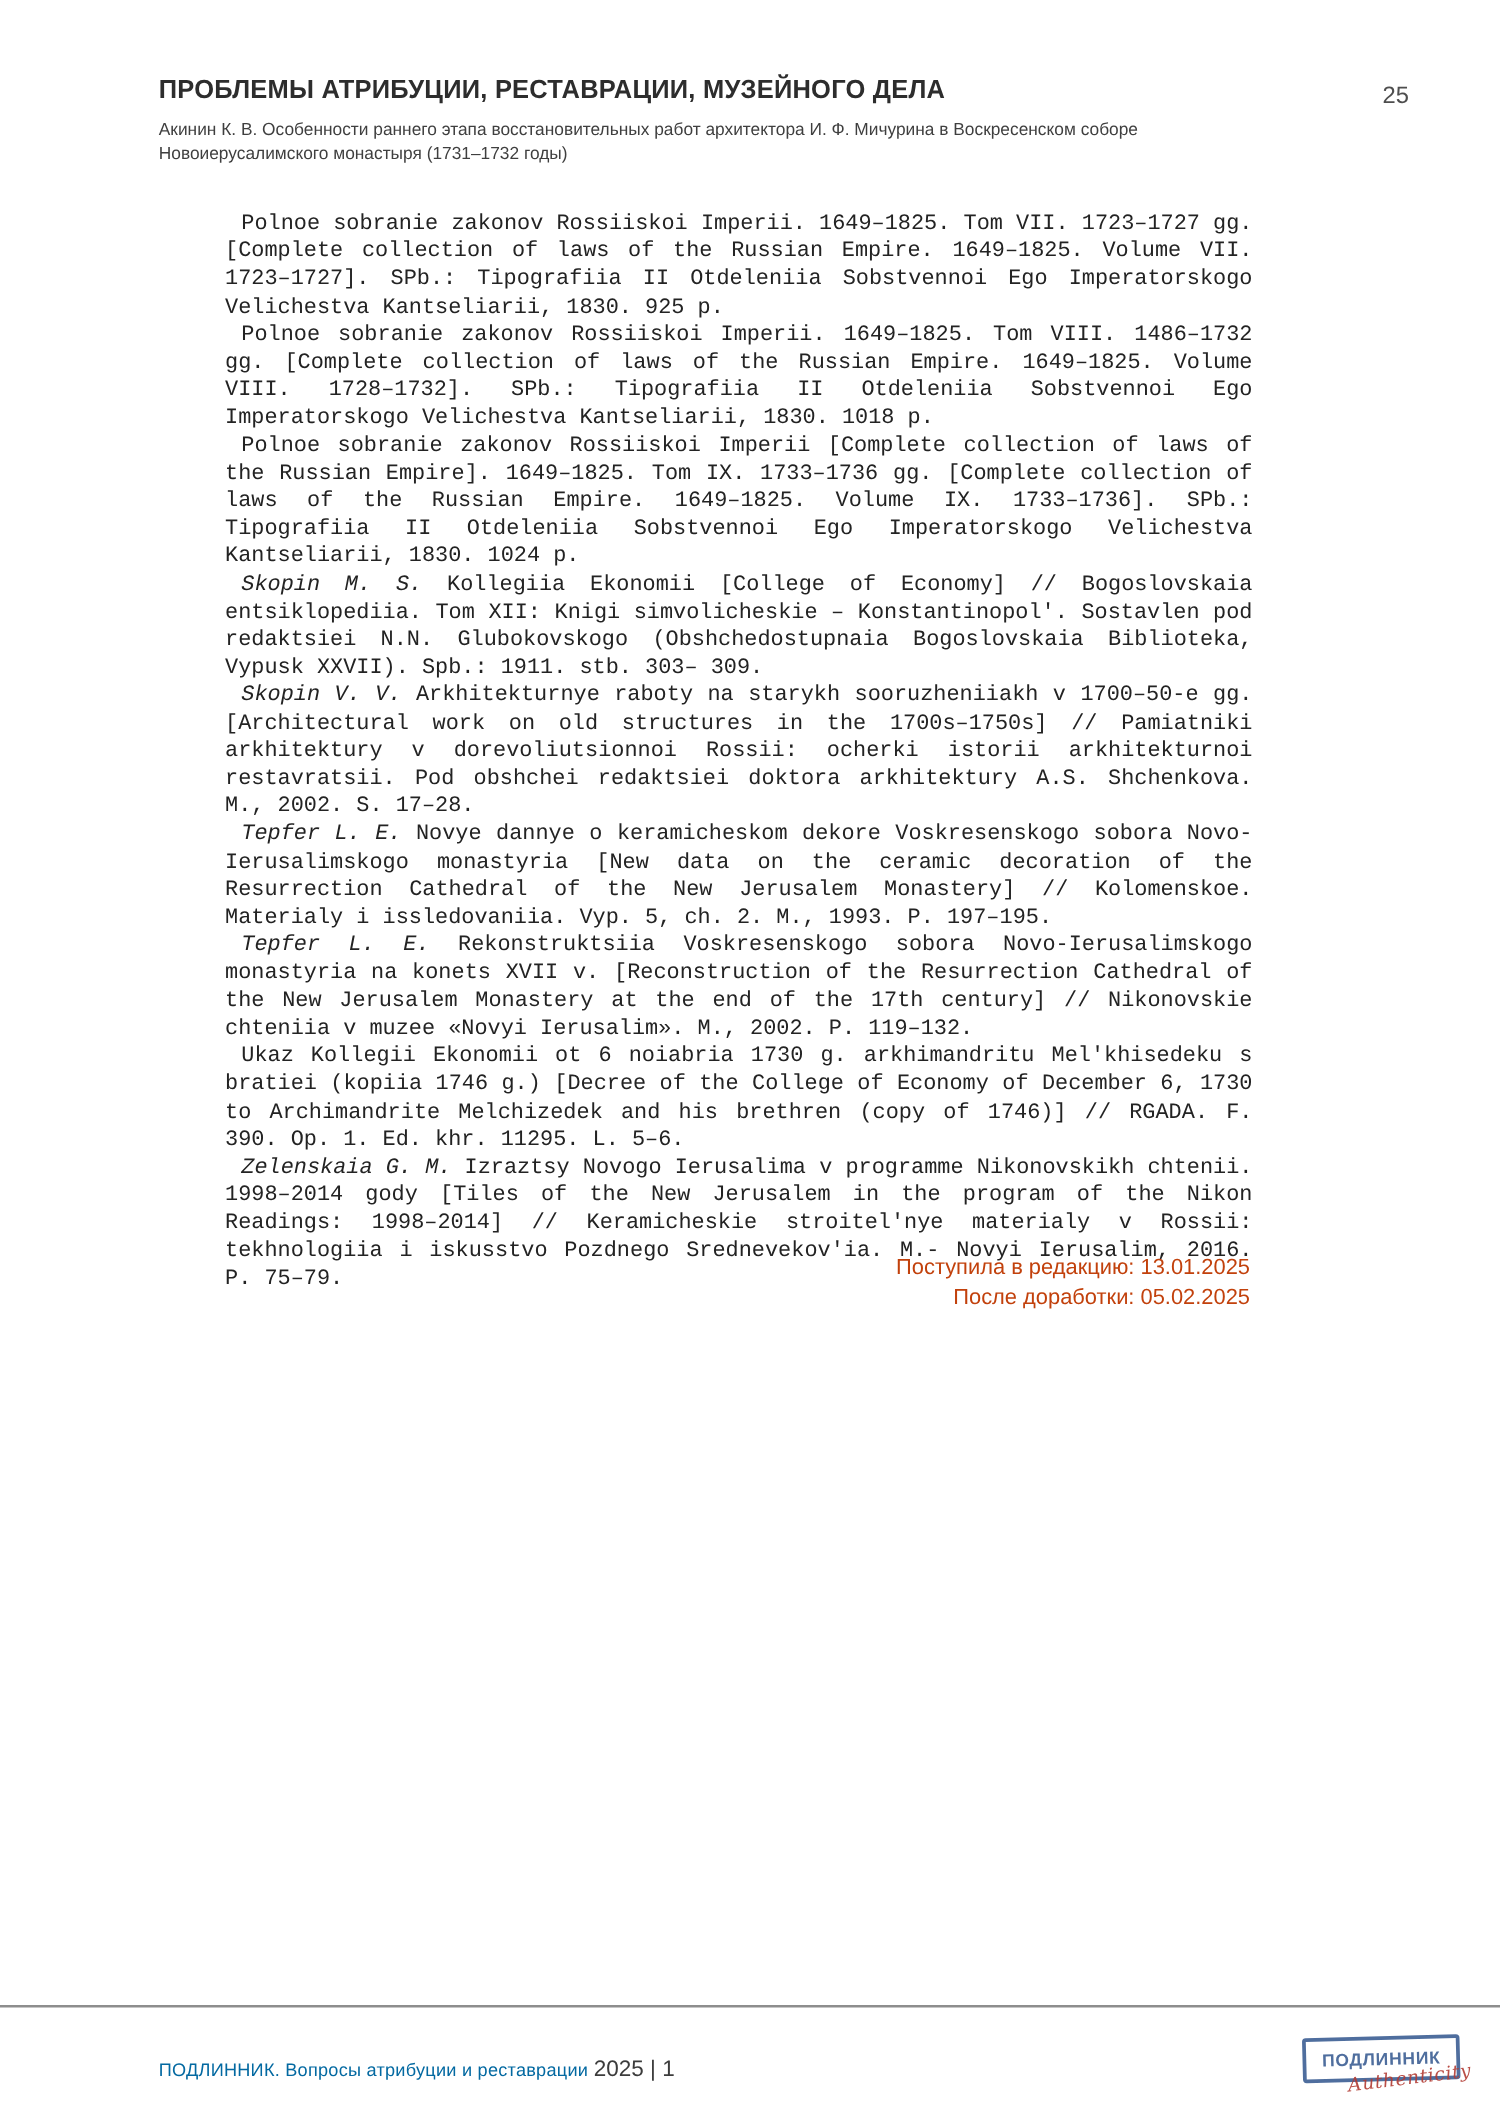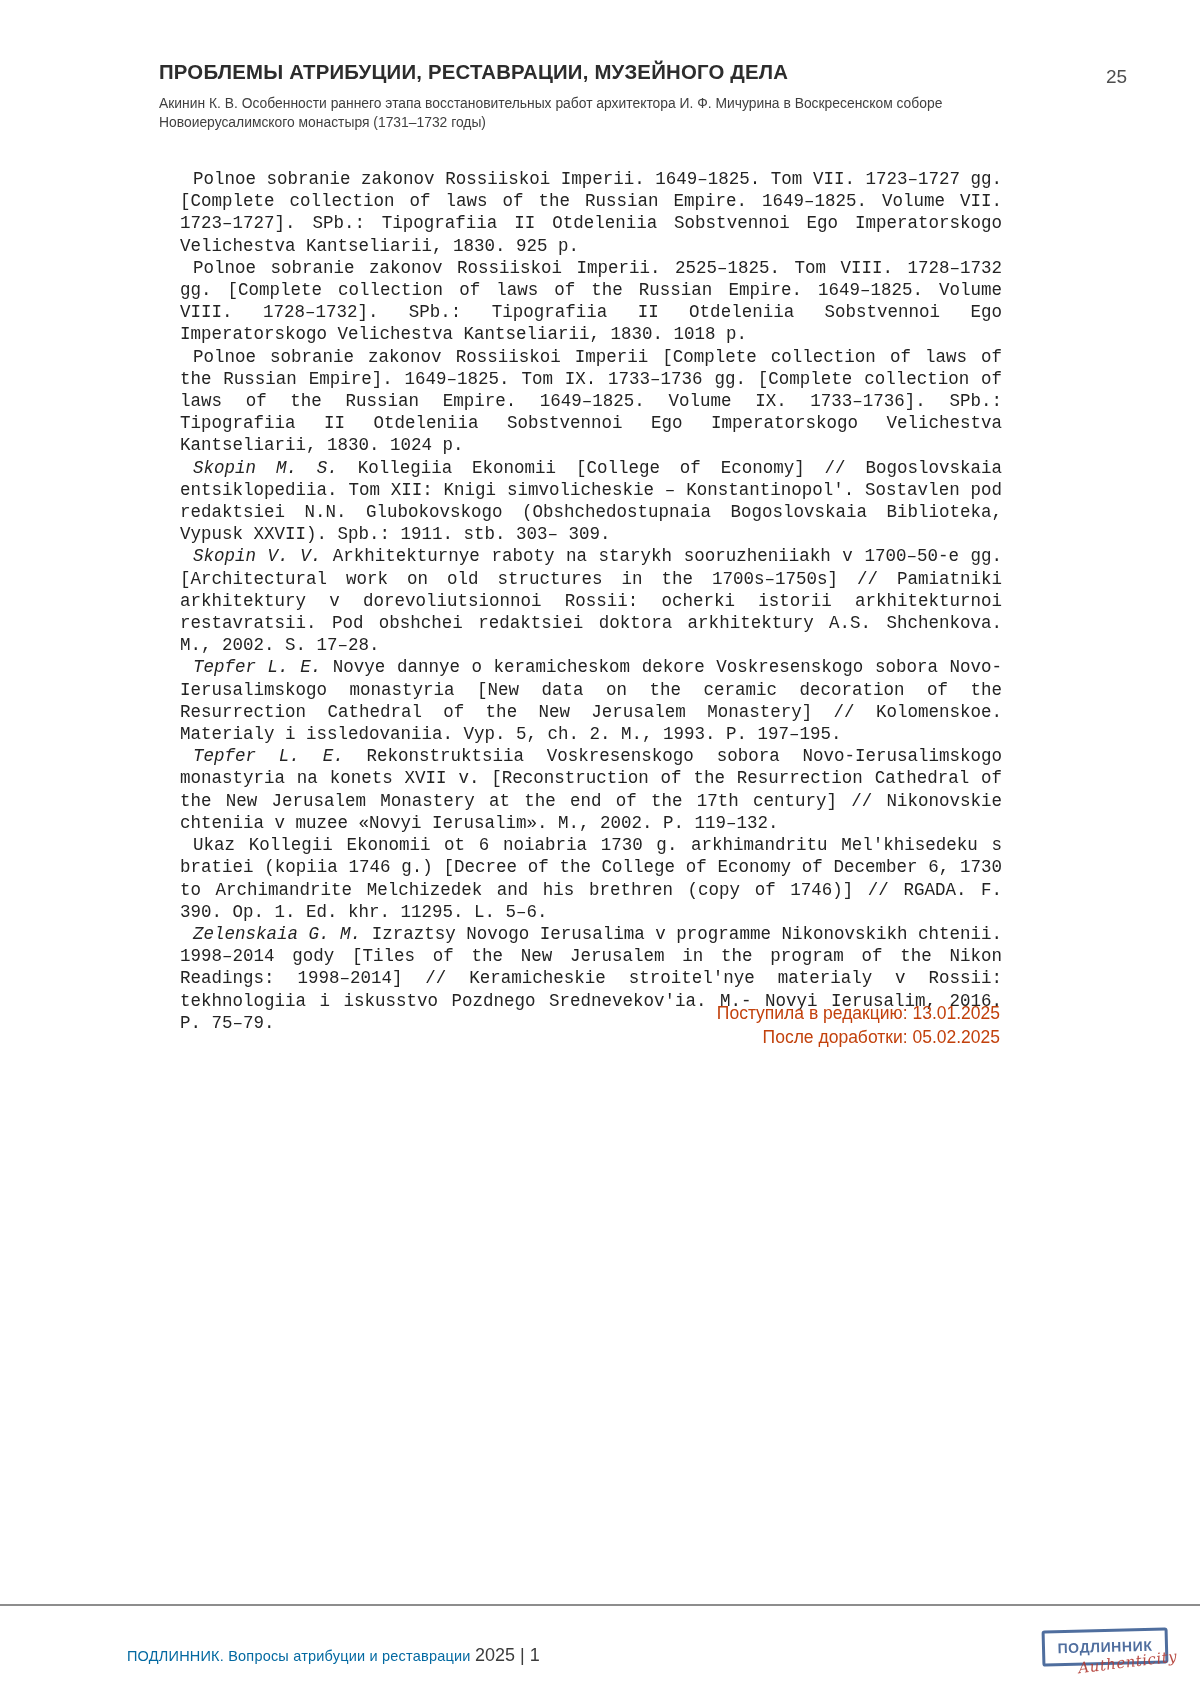--- a/index.html
+++ b/index.html
@@ -17,21 +17,20 @@
     top: 66px;
     left: 1106px;
     font-size: 19px;
     color: #4e4e4e;
   }
   .header-block {
     position: absolute;
     left: 127px;
     top: 60px;
     width: 900px;
-    margin-left: 32px;
   }
   .section-title {
     margin: 0;
     font-size: 21px;
     font-weight: bold;
     letter-spacing: 0.2px;
     color: #2d2d2d;
     transform: scaleX(0.97);
     transform-origin: left;
     white-space: nowrap;
@@ -141,21 +140,21 @@
 
   <div class="page-number">25</div>
 
   <div class="header-block">
     <h1 class="section-title">ПРОБЛЕМЫ АТРИБУЦИИ, РЕСТАВРАЦИИ, МУЗЕЙНОГО ДЕЛА</h1>
     <div class="running-head">Акинин К. В. Особенности раннего этапа восстановительных работ архитектора И. Ф. Мичурина в Воскресенском соборе Новоиерусалимского монастыря (1731–1732 годы)</div>
   </div>
 
   <div class="refs">
       <p class="ref">Polnoe sobranie zakonov Rossiiskoi Imperii. 1649–1825. Tom VII. 1723–1727 gg. [Complete collection of laws of the Russian Empire. 1649–1825. Volume VII. 1723–1727]. SPb.: Tipografiia II Otdeleniia Sobstvennoi Ego Imperatorskogo Velichestva Kantseliarii, 1830. 925 p.</p>
-      <p class="ref">Polnoe sobranie zakonov Rossiiskoi Imperii. 2525–1825. Tom VIII. 1728–1732 gg. [Complete collection of laws of the Russian Empire. 1649–1825. Volume VIII. 1728–1732]. SPb.: Tipografiia II Otdeleniia Sobstvennoi Ego Imperatorskogo Velichestva Kantseliarii, 1830. 1018 p.</p>
+      <p class="ref">Polnoe sobranie zakonov Rossiiskoi Imperii. 1649–1825. Tom VIII. 1486–1732 gg. [Complete collection of laws of the Russian Empire. 1649–1825. Volume VIII. 1728–1732]. SPb.: Tipografiia II Otdeleniia Sobstvennoi Ego Imperatorskogo Velichestva Kantseliarii, 1830. 1018 p.</p>
       <p class="ref">Polnoe sobranie zakonov Rossiiskoi Imperii [Complete collection of laws of the Russian Empire]. 1649–1825. Tom IX. 1733–1736 gg. [Complete collection of laws of the Russian Empire. 1649–1825. Volume IX. 1733–1736]. SPb.: Tipografiia II Otdeleniia Sobstvennoi Ego Imperatorskogo Velichestva Kantseliarii, 1830. 1024 p.</p>
       <p class="ref"><i>Skopin M. S. </i>Kollegiia Ekonomii [College of Economy] // Bogoslovskaia entsiklopediia. Tom XII: Knigi simvolicheskie – Konstantinopol'. Sostavlen pod redaktsiei N.N. Glubokovskogo (Obshchedostupnaia Bogoslovskaia Biblioteka, Vypusk XXVII). Spb.: 1911. stb. 303– 309.</p>
       <p class="ref"><i>Skopin V. V. </i>Arkhitekturnye raboty na starykh sooruzheniiakh v 1700–50-e gg. [Architectural work on old structures in the 1700s–1750s] // Pamiatniki arkhitektury v dorevoliutsionnoi Rossii: ocherki istorii arkhitekturnoi restavratsii. Pod obshchei redaktsiei doktora arkhitektury A.S. Shchenkova. M., 2002. S. 17–28.</p>
       <p class="ref"><i>Tepfer L. E. </i>Novye dannye o keramicheskom dekore Voskresenskogo sobora Novo-Ierusalimskogo monastyria [New data on the ceramic decoration of the Resurrection Cathedral of the New Jerusalem Monastery] // Kolomenskoe. Materialy i issledovaniia. Vyp. 5, ch. 2. M., 1993. P. 197–195.</p>
       <p class="ref"><i>Tepfer L. E. </i>Rekonstruktsiia Voskresenskogo sobora Novo-Ierusalimskogo monastyria na konets XVII v. [Reconstruction of the Resurrection Cathedral of the New Jerusalem Monastery at the end of the 17th century] // Nikonovskie chteniia v muzee «Novyi Ierusalim». M., 2002. P. 119–132.</p>
       <p class="ref">Ukaz Kollegii Ekonomii ot 6 noiabria 1730 g. arkhimandritu Mel'khisedeku s bratiei (kopiia 1746 g.) [Decree of the College of Economy of December 6, 1730 to Archimandrite Melchizedek and his brethren (copy of 1746)] // RGADA. F. 390. Op. 1. Ed. khr. 11295. L. 5–6.</p>
       <p class="ref"><i>Zelenskaia G. M. </i>Izraztsy Novogo Ierusalima v programme Nikonovskikh chtenii. 1998–2014 gody [Tiles of the New Jerusalem in the program of the Nikon Readings: 1998–2014] // Keramicheskie stroitel'nye materialy v Rossii: tekhnologiia i iskusstvo Pozdnego Srednevekov'ia. M.- Novyi Ierusalim, 2016. P. 75–79.</p>
     </div>
 
   <div class="dates">

